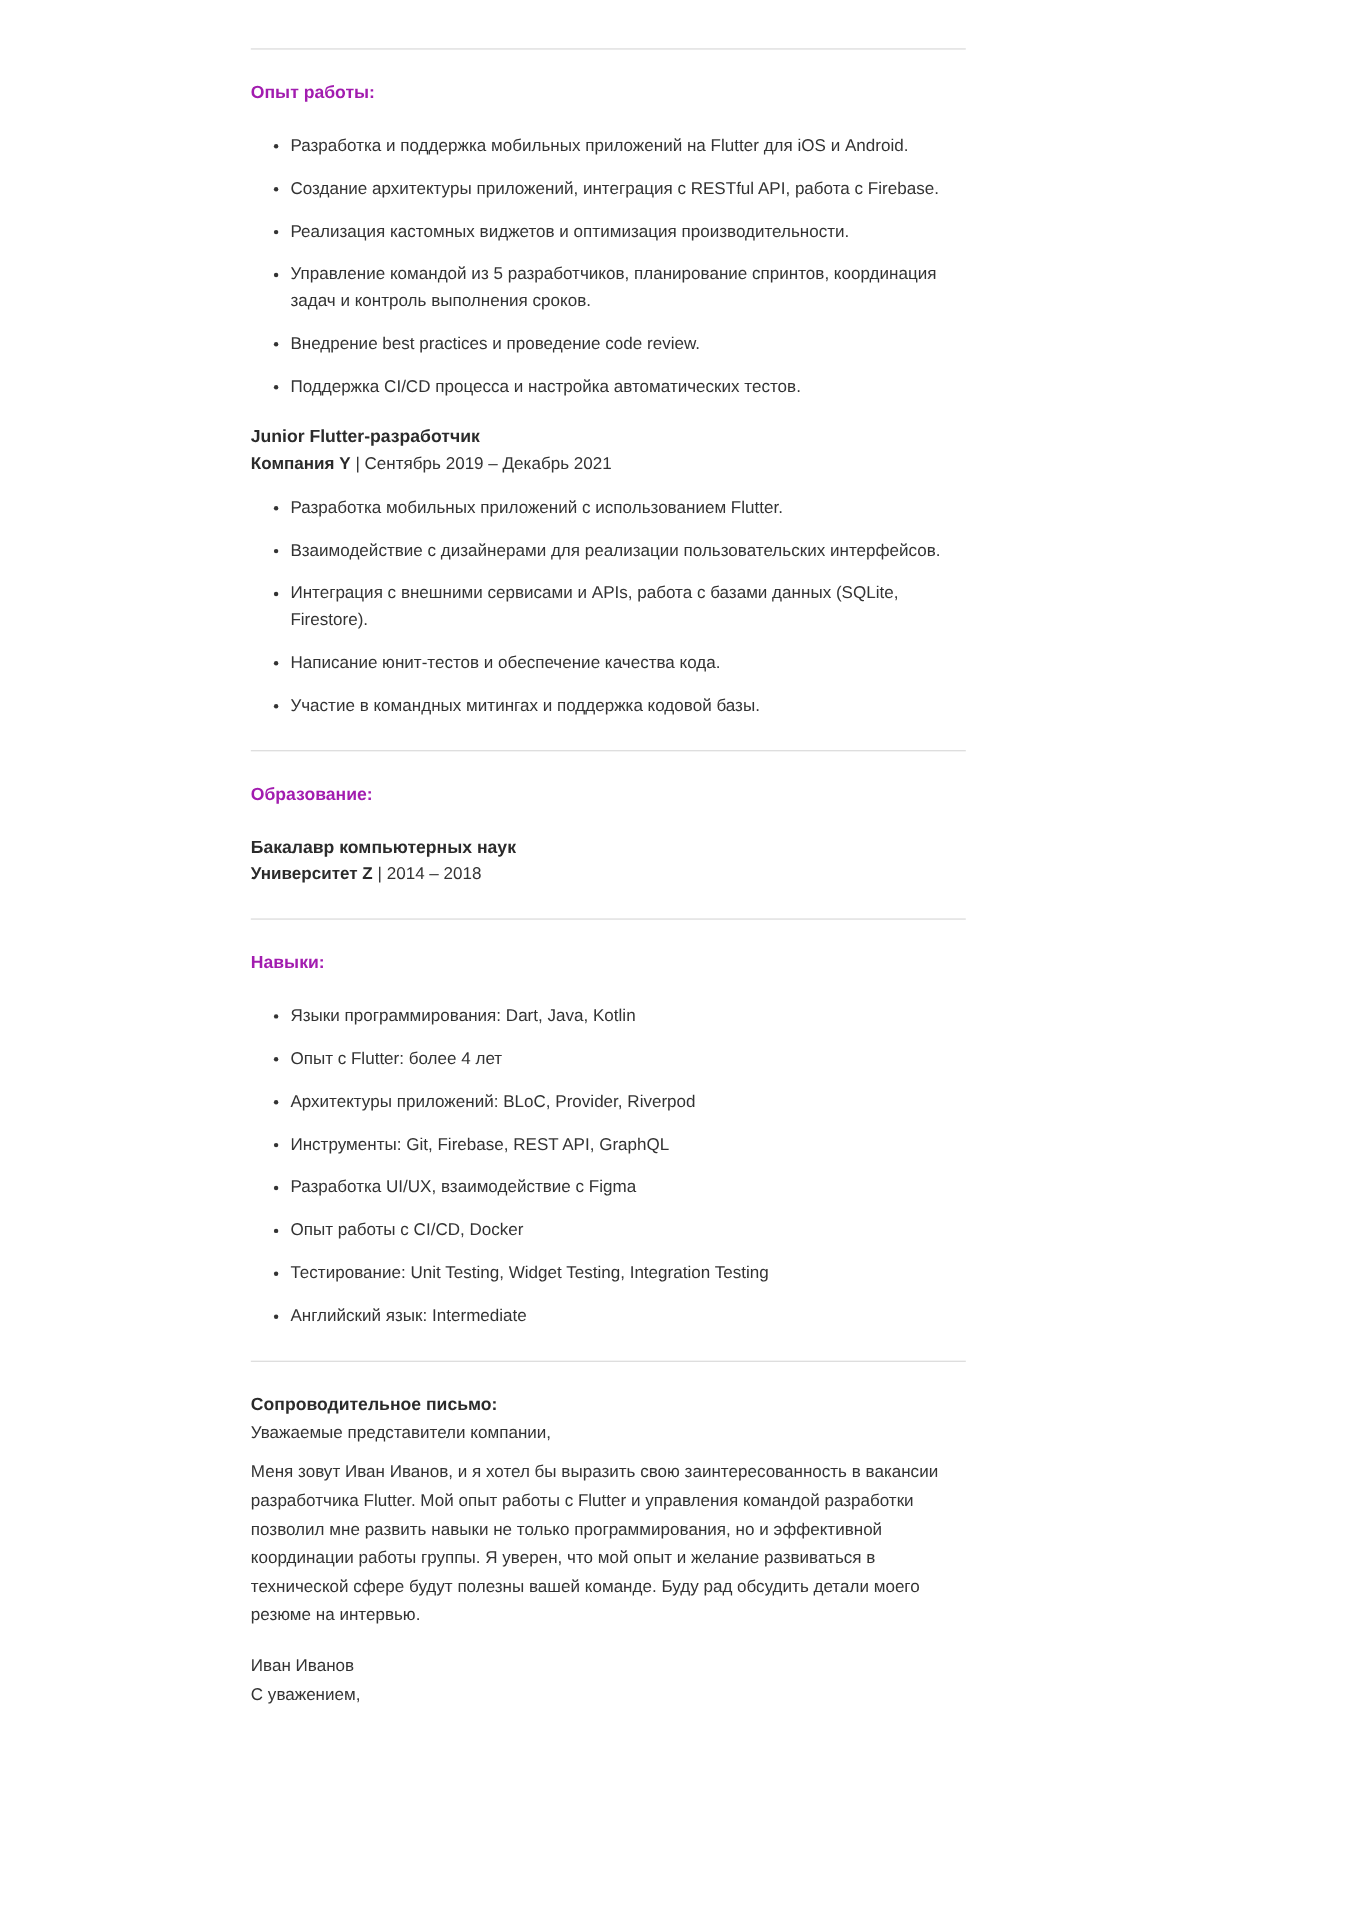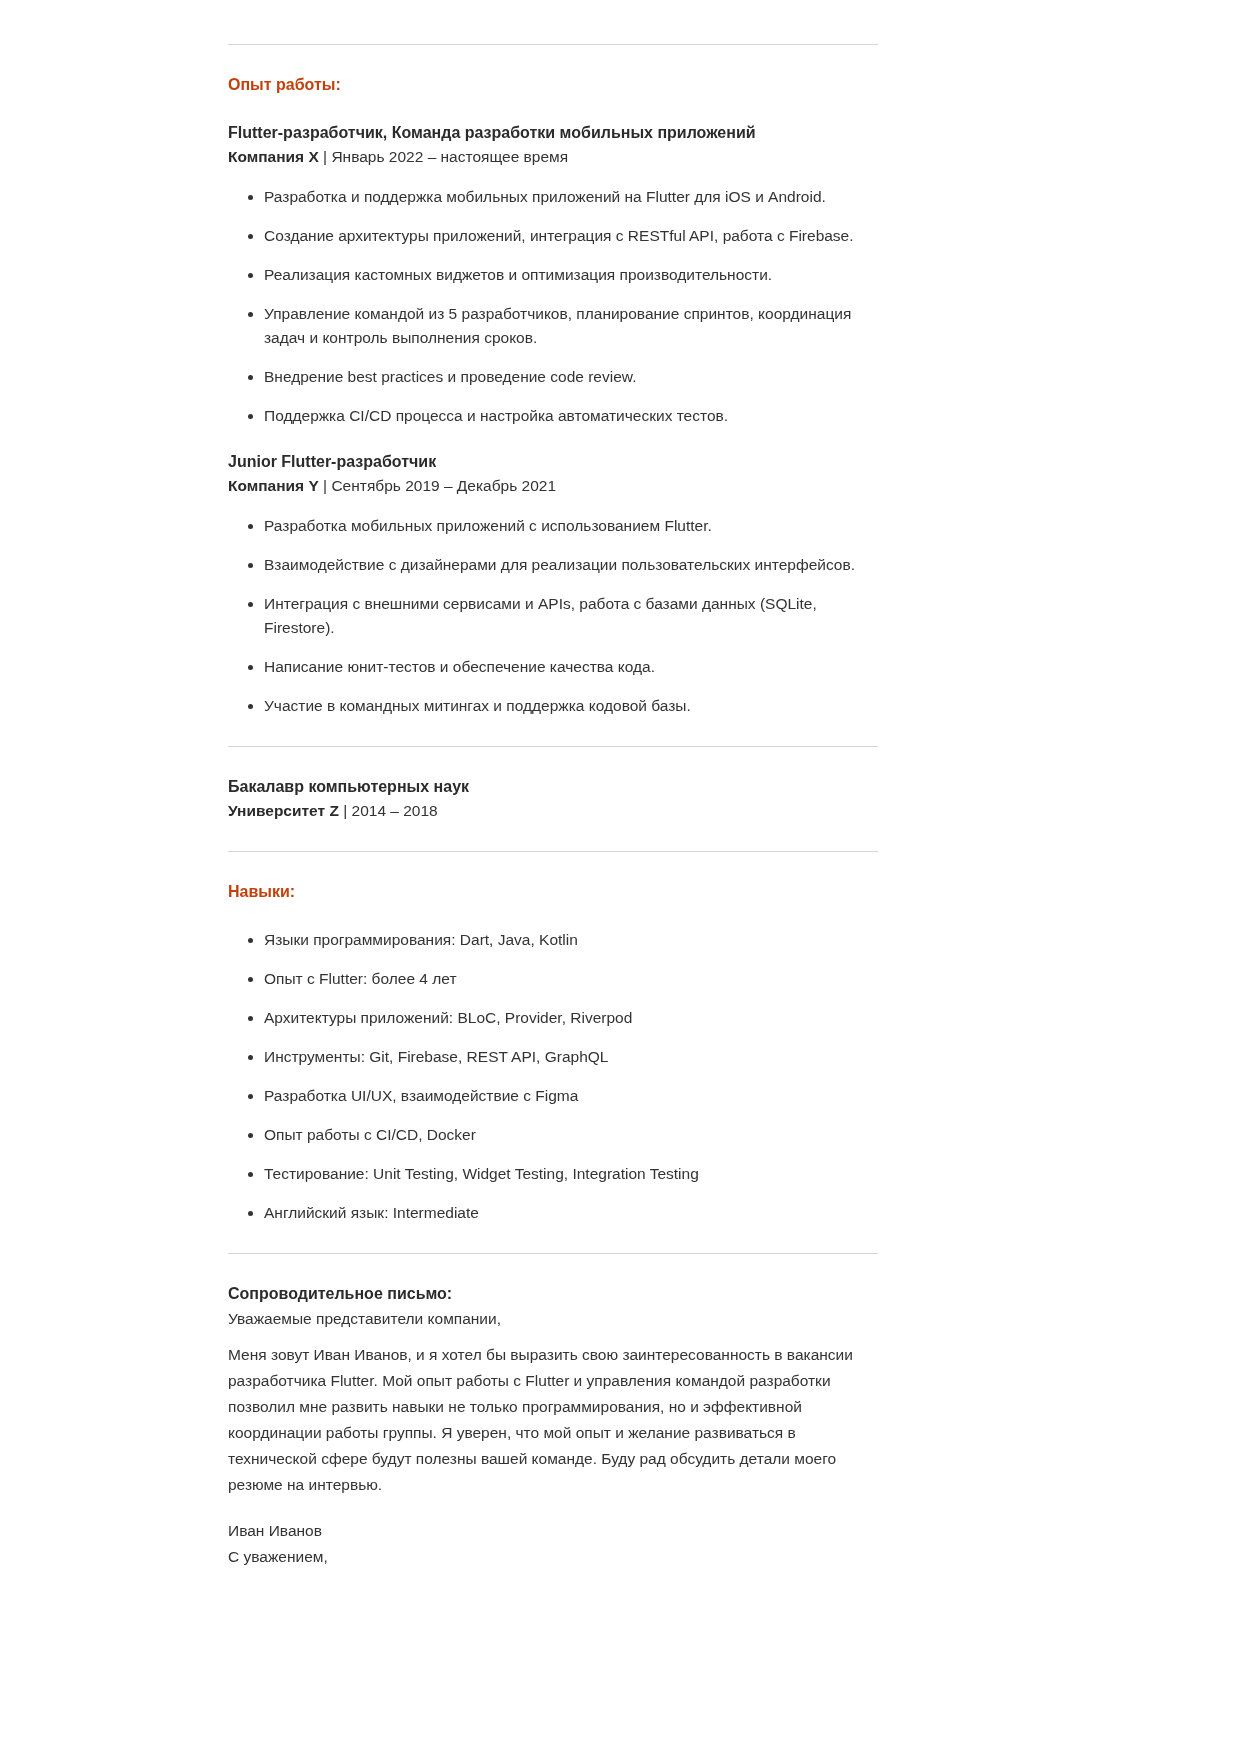--- a/index.html
+++ b/index.html
@@ -26,21 +26,21 @@
     border-top: 1px solid #d6d6d6;
     margin: 0 0 28px 0;
     height: 0;
   }
   hr.divider.mid {
     margin-top: 28px;
   }
   .section-heading {
     font-weight: 700;
     font-size: 16px;
-    color: #c2410c;
+    color: #a21caf;
     margin: 0 0 24px 0;
     line-height: 24px;
   }
   .job-header { margin: 0 0 16px 0; }
   .job-title {
     font-weight: 700;
     font-size: 16px;
     color: #2b2b2b;
     margin: 0;
     line-height: 24px;
@@ -83,24 +83,20 @@
 <body>
 
 <div class="page">
 
   <hr class="divider">
 
   <section>
     <p class="section-heading">Опыт работы:</p>
 
     <div class="job">
-      <div class="job-header">
-        <p class="job-title">Flutter-разработчик, Команда разработки мобильных приложений</p>
-        <p class="job-meta"><strong>Компания X</strong> <span>| Январь 2022 – настоящее время</span></p>
-      </div>
       <ul class="bullet-list">
         <li>Разработка и поддержка мобильных приложений на Flutter для iOS и Android.</li>
         <li>Создание архитектуры приложений, интеграция с RESTful API, работа с Firebase.</li>
         <li>Реализация кастомных виджетов и оптимизация производительности.</li>
         <li>Управление командой из 5 разработчиков, планирование спринтов, координация задач и контроль выполнения сроков.</li>
         <li>Внедрение best practices и проведение code review.</li>
         <li>Поддержка CI/CD процесса и настройка автоматических тестов.</li>
       </ul>
     </div>
 
@@ -115,20 +111,21 @@
         <li>Интеграция с внешними сервисами и APIs, работа с базами данных (SQLite, Firestore).</li>
         <li>Написание юнит-тестов и обеспечение качества кода.</li>
         <li>Участие в командных митингах и поддержка кодовой базы.</li>
       </ul>
     </div>
   </section>
 
   <hr class="divider mid">
 
   <section>
+    <p class="section-heading">Образование:</p>
     <div class="edu-block">
       <p class="job-title">Бакалавр компьютерных наук</p>
       <p class="job-meta"><strong>Университет Z</strong> <span>| 2014 – 2018</span></p>
     </div>
   </section>
 
   <hr class="divider mid">
 
   <section>
     <p class="section-heading">Навыки:</p>

